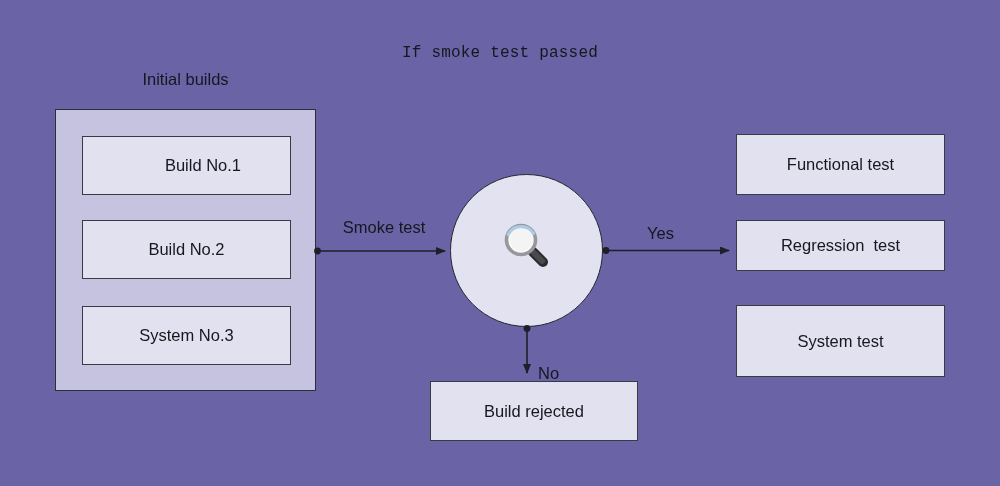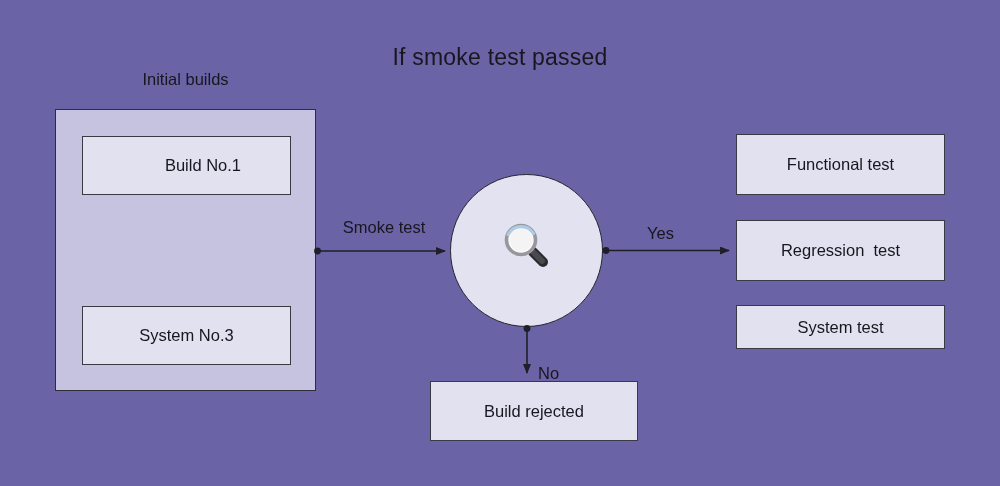--- a/index.html
+++ b/index.html
@@ -17,23 +17,24 @@
     background: var(--background);
     color: var(--text);
     overflow: hidden;
   }
   .stage { position: relative; width: 1000px; height: 486px; }
 
   .diagram-title {
     position: absolute;
     left: 0; right: 0; top: 44px;
     text-align: center;
-    font-size: 23px;
+    font-size: 16px;
     font-weight: 500;
     letter-spacing: 0.2px;
+    font-family: Liberation Mono, monospace;
   }
 
   .group-label {
     position: absolute;
     left: 55px; top: 70px; width: 261px;
     text-align: center;
     font-size: 16.5px;
   }
 
   .builds-container {
@@ -53,22 +54,22 @@
     align-items: center;
     justify-content: center;
     font-size: 16.5px;
     white-space: pre;
   }
   .build-1 { left: 82px; top: 136px; padding-left: 33px; }
   .build-2 { left: 82px; top: 220px; }
   .build-3 { left: 82px; top: 306px; }
 
   .outcome-1 { left: 736px; top: 134px; height: 61px; }
-  .outcome-2 { left: 736px; top: 220px; height: 61px; }
-  .outcome-3 { left: 736px; top: 305px; height: 44px; }
+  .outcome-2 { left: 736px; top: 220px; height: 51px; }
+  .outcome-3 { left: 736px; top: 305px; height: 72px; }
   .rejected  { left: 422px; top: 381px; width: 208px; height: 60px; margin-left: 8px; }
 
   .decision-circle {
     position: absolute;
     left: 450px; top: 174px;
     width: 153px; height: 153px;
     border-radius: 50%;
     background: var(--circle-fill);
     border: 1.4px solid #26262F;
     display: flex;
@@ -100,20 +101,21 @@
 
 <div class="stage">
 
   <div class="diagram-title">If smoke test passed</div>
 
   <div class="group-label">Initial builds</div>
 
   <div class="builds-container"></div>
 
   <div class="node-box build-1">Build No.1</div>
+  <div class="node-box build-2">Build No.2</div>
   <div class="node-box build-3">System No.3</div>
 
   <div class="decision-circle">
     <span>
       <svg width="54" height="56" viewBox="0 0 54 56" aria-hidden="true">
 
         <line x1="33" y1="31" x2="43" y2="41" stroke="#2B2B2E" stroke-width="10" stroke-linecap="round"></line>
         <line x1="33" y1="31" x2="42" y2="40" stroke="#4A4A4E" stroke-width="6" stroke-linecap="round"></line>
 
         <circle cx="21" cy="19" r="14.5" fill="#FAFAFB" stroke="#97979D" stroke-width="3.6"></circle>

